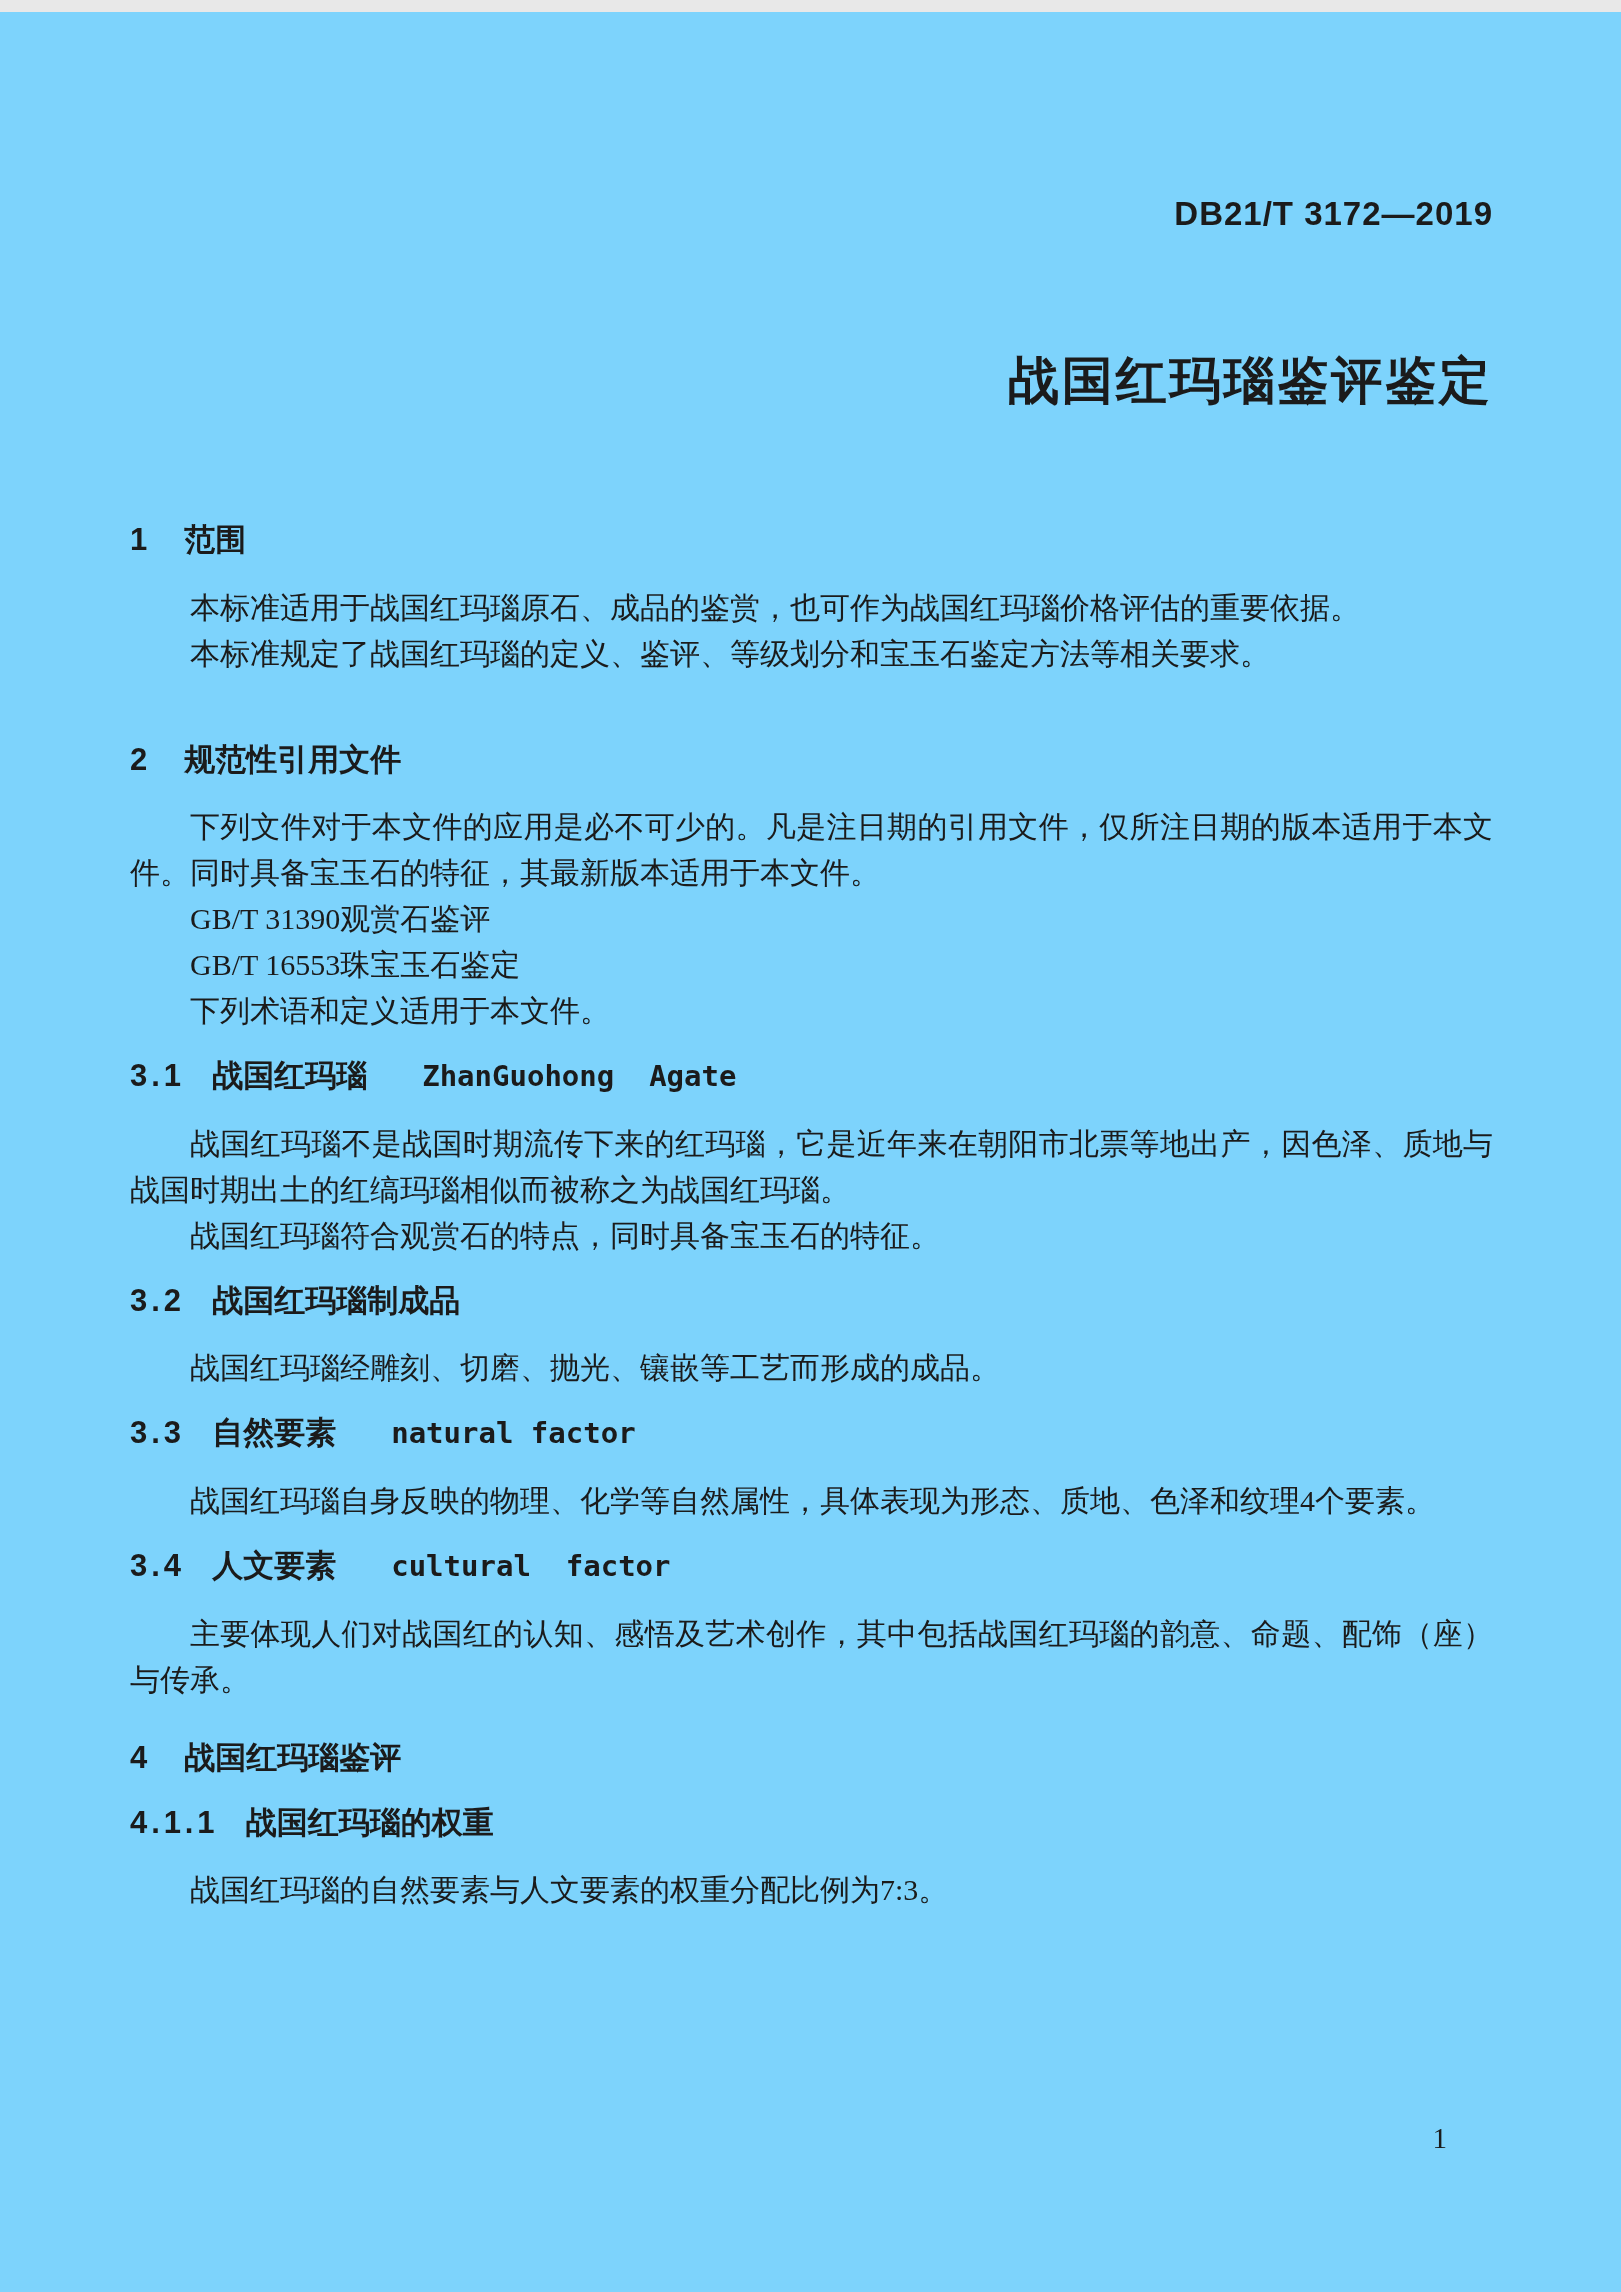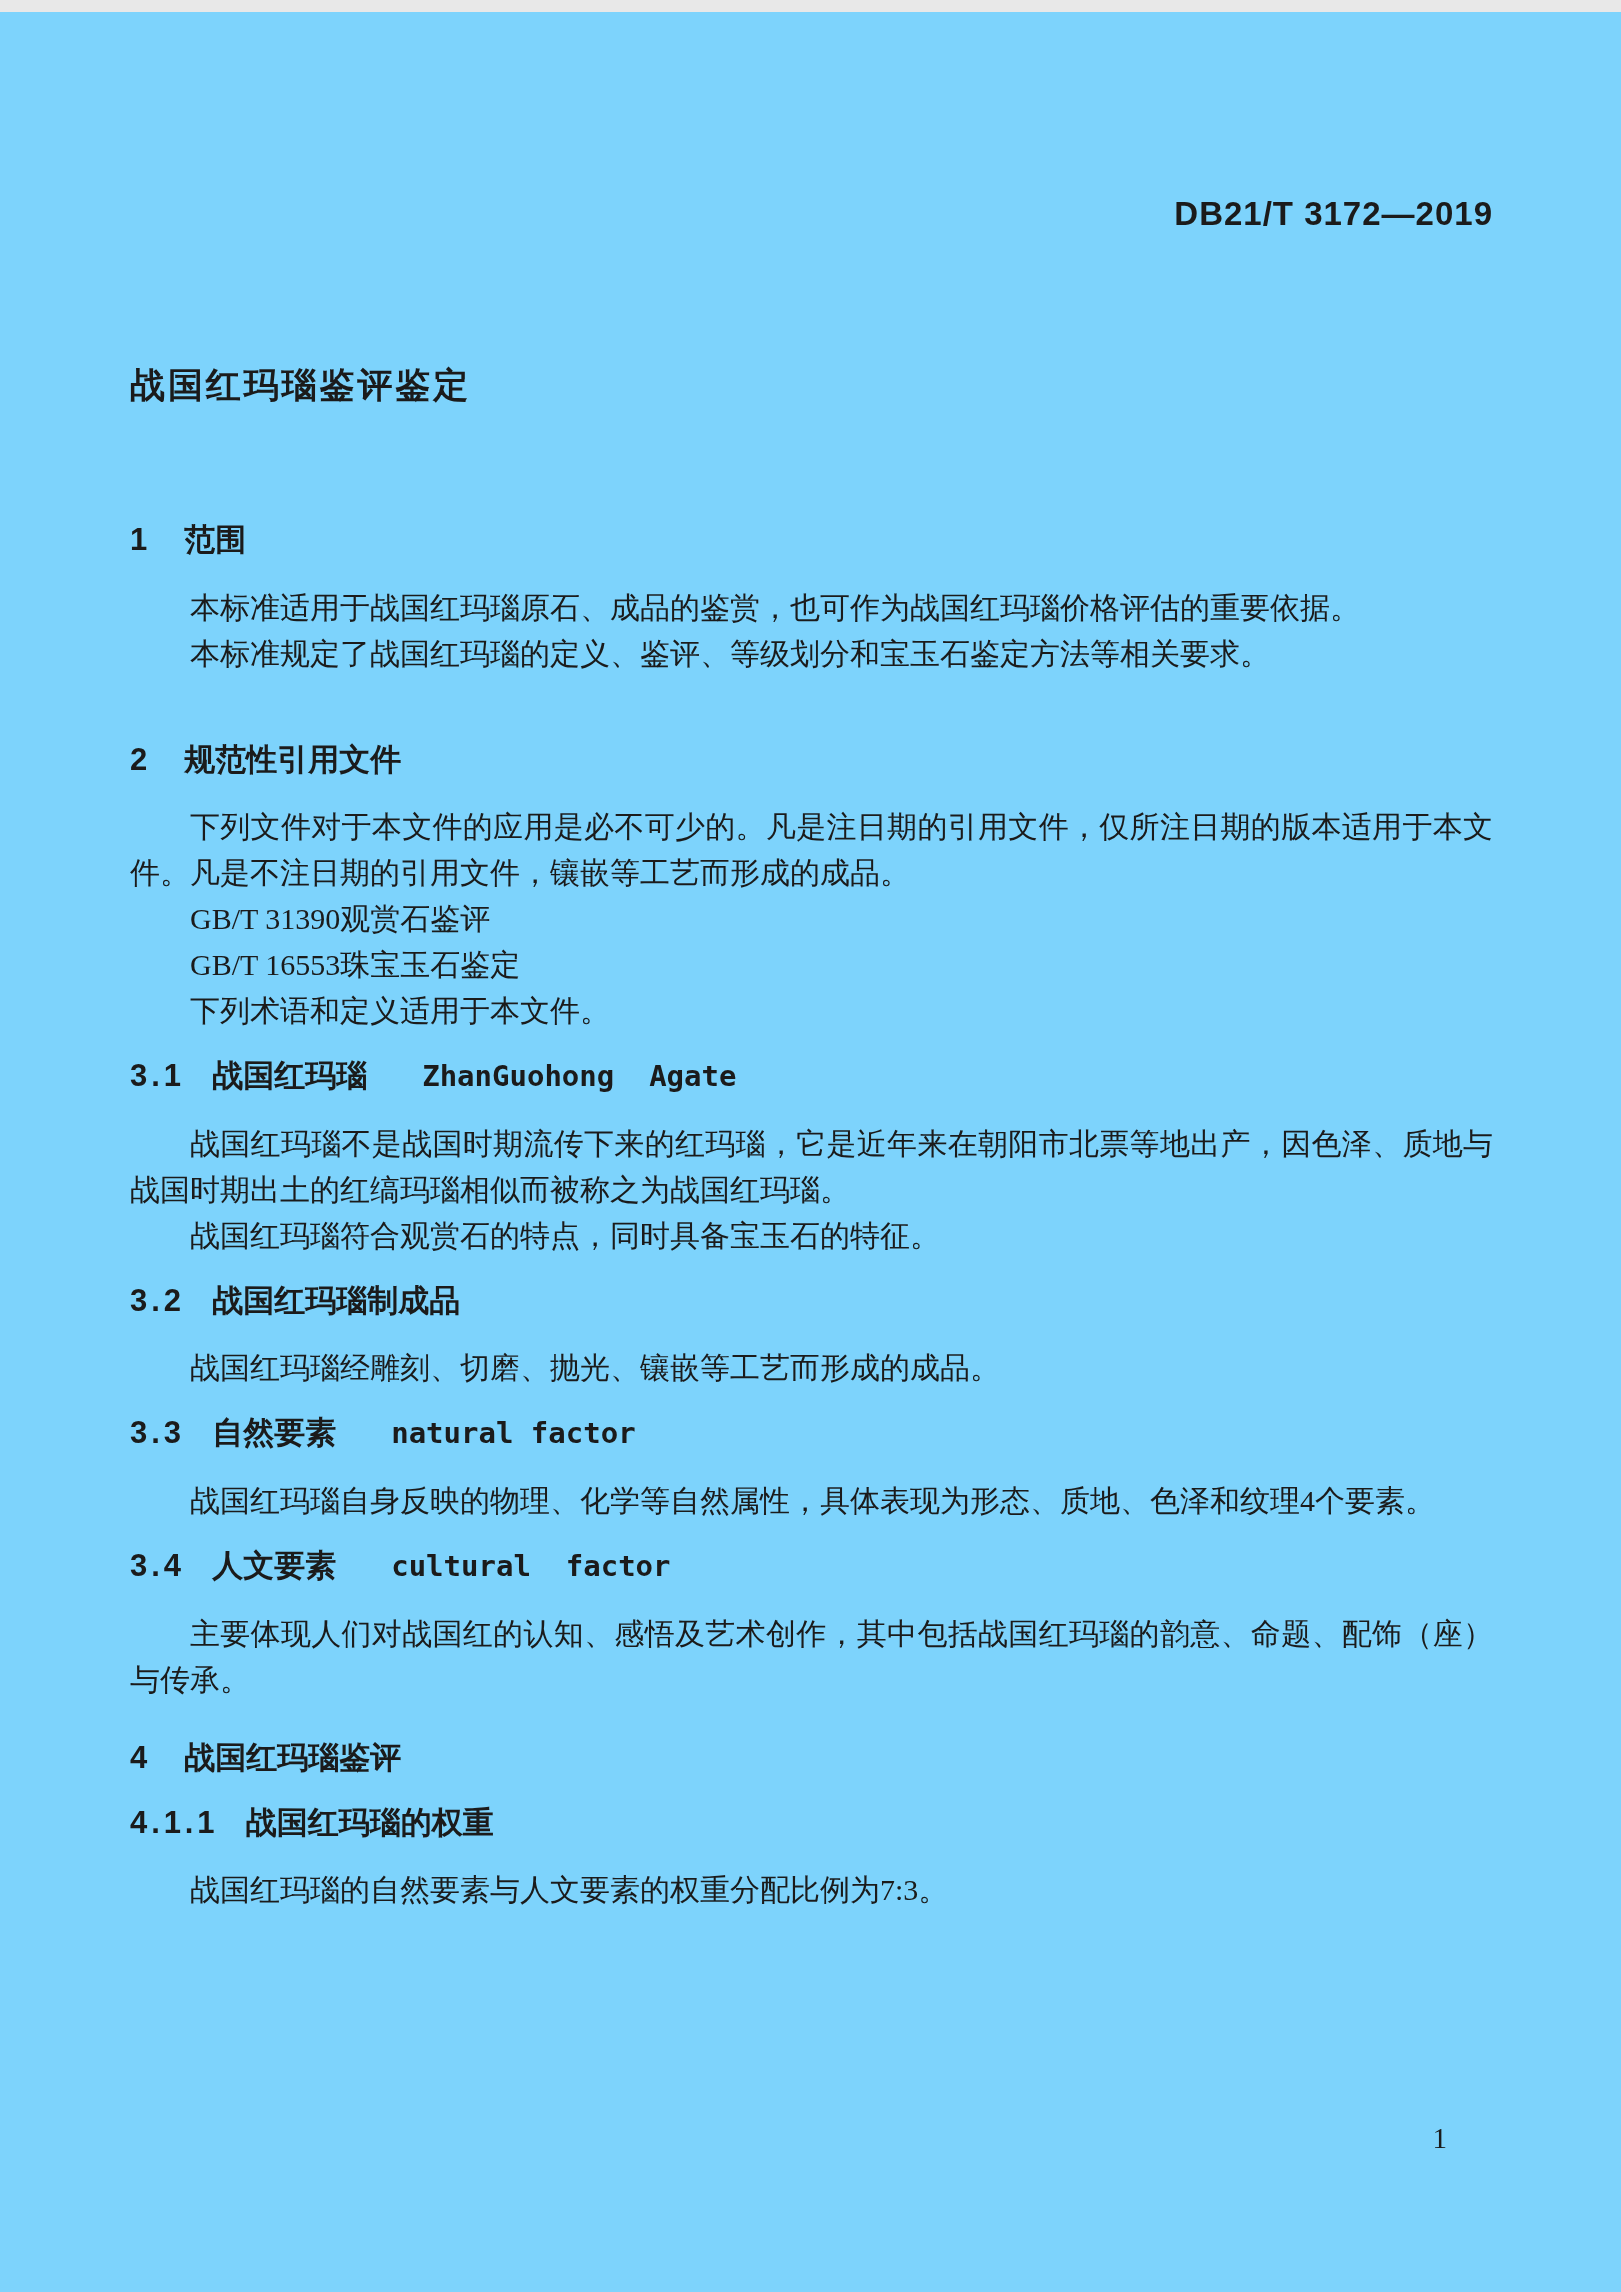--- a/index.html
+++ b/index.html
@@ -21,24 +21,24 @@
     text-align: right;
     font-family: "Liberation Sans", sans-serif;
     font-weight: 700;
     font-size: 33px;
     line-height: 39px;
     letter-spacing: 1px;
   }
   .doc-title {
     margin-top: 120px;
     margin-bottom: 102px;
-    text-align: left;
-    font-family: Liberation Sans, sans-serif;
+    text-align: right;
+    font-family: Liberation Mono, monospace;
     font-weight: 700;
-    font-size: 35px;
+    font-size: 51px;
     line-height: 63px;
     letter-spacing: 2.9px;
   }
   .sec-h, .sub-h {
     font-family: "Liberation Sans", sans-serif;
     font-weight: 700;
     font-size: 31px;
     line-height: 39px;
     margin: 63px 0 25.5px 0;
   }
@@ -94,21 +94,21 @@
 
     <h2 class="sec-h mt-first">
       <span class="h-num">1</span><span class="h-zh">范围</span>
     </h2>
     <p class="body-p">本标准适用于战国红玛瑙原石、成品的鉴赏，也可作为战国红玛瑙价格评估的重要依据。</p>
     <p class="body-p">本标准规定了战国红玛瑙的定义、鉴评、等级划分和宝玉石鉴定方法等相关要求。</p>
 
     <h2 class="sec-h">
       <span class="h-num">2</span><span class="h-zh">规范性引用文件</span>
     </h2>
-    <p class="body-p">下列文件对于本文件的应用是必不可少的。凡是注日期的引用文件，仅所注日期的版本适用于本文件。凡是不注日期的引用文件，镶嵌等工艺而形成的成品。</p>
+    <p class="body-p">下列文件对于本文件的应用是必不可少的。凡是注日期的引用文件，仅所注日期的版本适用于本文件。同时具备宝玉石的特征，其最新版本适用于本文件。</p>
     <p class="ref-line">GB/T 31390观赏石鉴评</p>
     <p class="ref-line">GB/T 16553珠宝玉石鉴定</p>
 
     <p class="body-p">下列术语和定义适用于本文件。</p>
 
     <h3 class="sub-h">
       <span class="h-num">3.1</span><span class="h-zh">战国红玛瑙</span><span class="h-en">ZhanGuohong  Agate</span>
     </h3>
     <p class="body-p">战国红玛瑙不是战国时期流传下来的红玛瑙，它是近年来在朝阳市北票等地出产，因色泽、质地与战国时期出土的红缟玛瑙相似而被称之为战国红玛瑙。</p>
     <p class="body-p">战国红玛瑙符合观赏石的特点，同时具备宝玉石的特征。</p>

